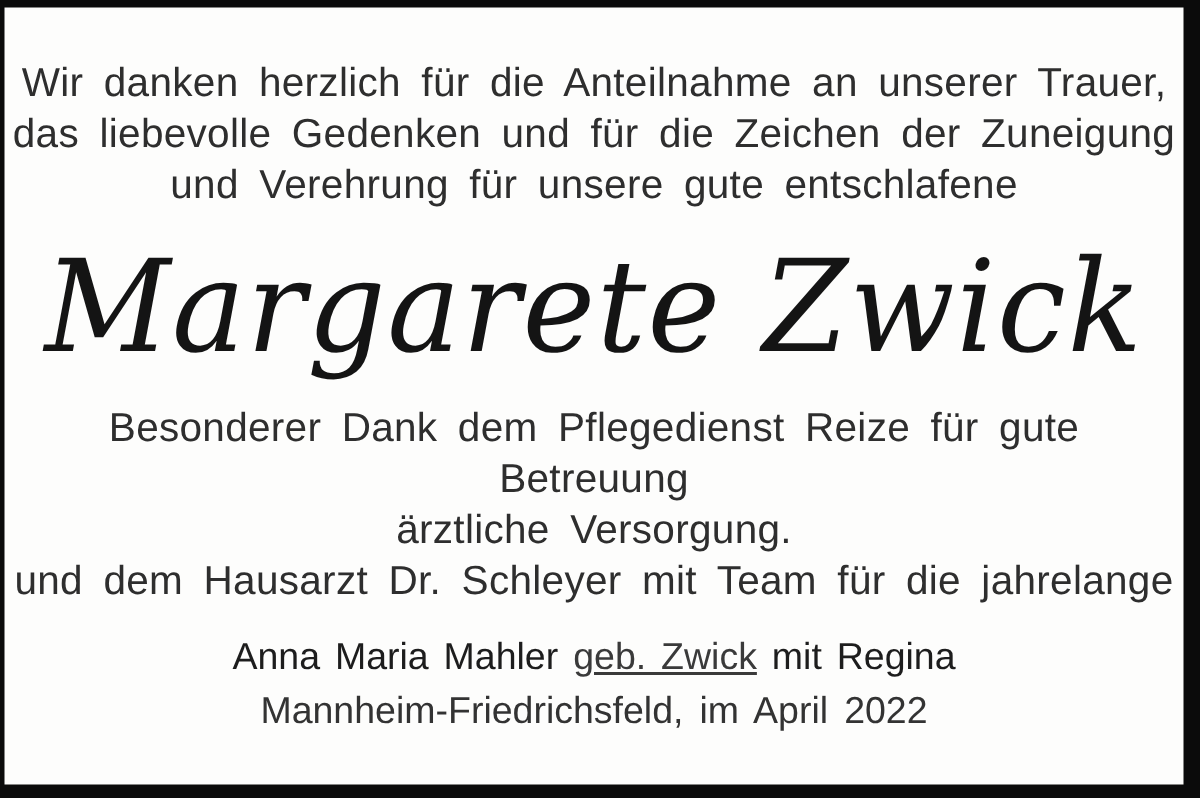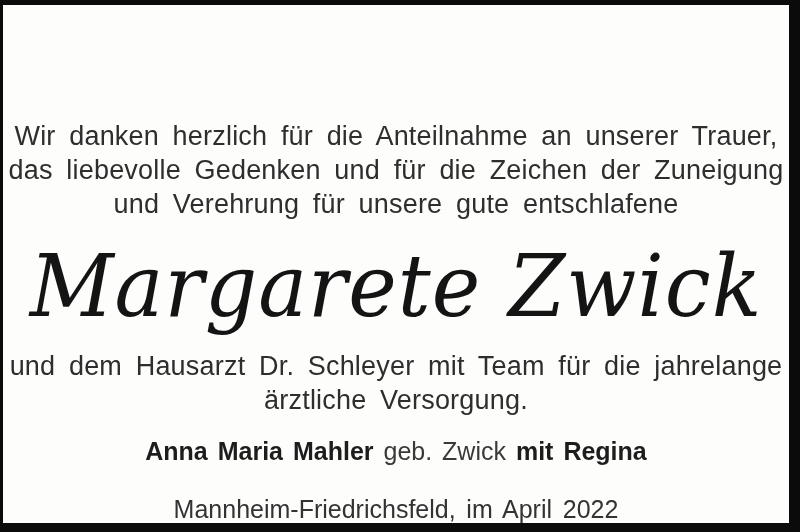--- a/index.html
+++ b/index.html
@@ -20,21 +20,20 @@
     top: 5px;
     left: 3px;
     right: 11px;
     bottom: 9px;
     background: #fdfdfc;
     color: #2b2b2b;
     display: flex;
     flex-direction: column;
     align-items: center;
     text-align: center;
-    justify-content: flex-end;
   }
   .intro {
     margin-top: 33px;
     font-size: 27px;
     line-height: 34px;
     word-spacing: 0.22em;
     letter-spacing: 0.2px;
     color: #2e2e2e;
   }
   .deceased-name {
@@ -56,24 +55,24 @@
     letter-spacing: 0.2px;
     color: #2e2e2e;
   }
   .family {
     margin-top: 19px;
     font-size: 25px;
     line-height: 30px;
     word-spacing: 0.12em;
     color: #1d1d1d;
   }
-  .family .bold { font-weight: bold; }
-  .family .regular { font-weight: normal; color: #3a3a3a; }
+  .family .bold { font-weight: normal; }
+  .family .regular { font-weight: normal; color: #3a3a3a; text-decoration: underline; }
   .place-date {
-    margin-top: 29px;
+    margin-top: 7px;
     font-size: 25px;
     line-height: 28px;
     word-spacing: 0.15em;
     color: #333333;
   }
 </style>
 </head>
 <body>
 
 <div class="scan">
@@ -81,22 +80,23 @@
 
     <div class="intro">
       <div>Wir danken herzlich für die Anteilnahme an unserer Trauer,</div>
       <div>das liebevolle Gedenken und für die Zeichen der Zuneigung</div>
       <div>und Verehrung für unsere gute entschlafene</div>
     </div>
 
     <div class="deceased-name">Margarete Zwick</div>
 
     <div class="thanks">
+      <div>Besonderer Dank dem Pflegedienst Reize für gute Betreuung</div>
+      <div>ärztliche Versorgung.</div>
       <div>und dem Hausarzt Dr. Schleyer mit Team für die jahrelange</div>
-      <div>ärztliche Versorgung.</div>
     </div>
 
     <div class="family">
       <div>
         <span class="bold">Anna Maria Mahler</span>
         <span class="regular">geb. Zwick</span>
         <span class="bold">mit Regina</span>
       </div>
     </div>
 

